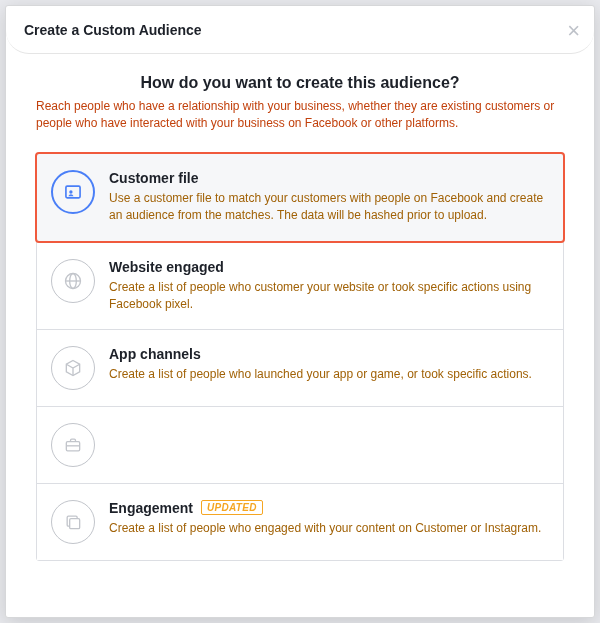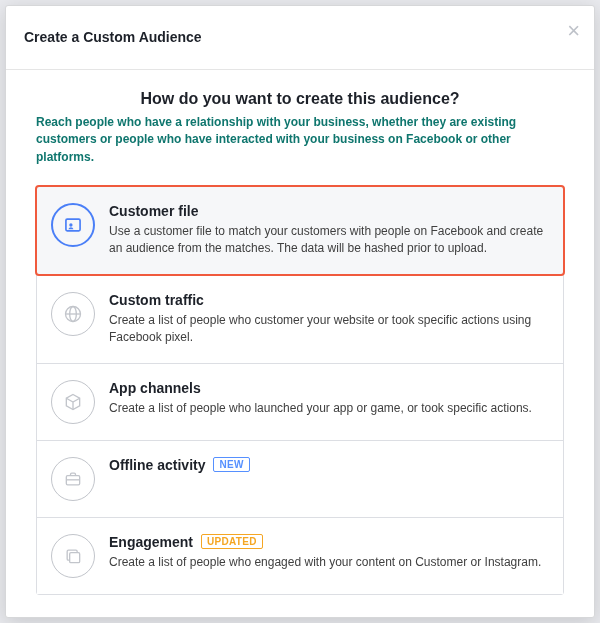--- a/index.html
+++ b/index.html
@@ -13,34 +13,35 @@
       width:590px; height:613px;
       background:#fff;
       border:1px solid #d6d7d9;
       border-radius:3px;
       box-shadow:0 4px 20px rgba(0,0,0,.15);
       overflow:hidden;
       display:flex; flex-direction:column;
     }
     .dialog-header {
       position:relative;
-      height:64px;
+      height:48px;
       border-bottom:1px solid #e5e5e5;
       display:flex; align-items:center;
       padding:0 18px;
+      border-radius:23px;
     }
     .dialog-title { font-size:14px; font-weight:600; color:#1d2129; }
     .close {
       position:absolute; right:14px; top:14px;
       font-size:22px; line-height:1; color:#bec2c9; cursor:pointer;
       font-weight:300;
     }
     .dialog-body { padding:20px 30px 24px; overflow:auto; }
     .subtitle { font-size:16px; font-weight:600; color:#1d2129; margin-bottom:6px;text-align:center; }
-    .subtext  { font-size:12px; color:#0f766e; line-height:1.45; margin-bottom:20px;font-weight:bold; }
+    .subtext  { font-size:12px; color:#c2410c; line-height:1.45; margin-bottom:20px; }
 
     .option-list { border:1px solid #dcdee3; border-radius:3px; }
 
     .option {
       display:flex; padding:16px 14px;
       border-bottom:1px solid #dcdee3;
       cursor:pointer;
       background:#fff;
     }
     .option:last-child { border-bottom:none; }
@@ -62,31 +63,31 @@
     }
     .icon-wrap.grey { border:1px solid #c2c5cb; color:#c2c5cb; }
     .icon-wrap.blue { border:2px solid #4a7ff7; color:#4a7ff7; }
     .ic { width:20px; height:20px; }
 
     .option-body { flex:1; }
     .option-title {
       font-size:14px; font-weight:600; color:#1d2129; margin-bottom:4px;
       display:flex; align-items:flex-start;
     }
-    .option-desc { font-size:12px; color:#404040; line-height:1.45; }
+    .option-desc { font-size:12px; color:#a16207; line-height:1.45; }
 
     .badge {
       display:inline-block;
       font-size:10px; font-weight:700;
       border:1px solid; padding:1px 5px;
       border-radius:2px; margin-left:8px;
       letter-spacing:.3px;
     }
     .badge.new     { color:#5690ff; border-color:#5690ff; }
-    .badge.updated { color:#f5a623; border-color:#f5a623; }
+    .badge.updated { color:#f5a623; border-color:#f5a623;font-style:italic; }
   </style>
 </head>
 <body>
 
 <div class="dialog">
 
   <div class="dialog-header">
     <span class="dialog-title">Create a Custom Audience</span>
     <span class="close">×</span>
   </div>
@@ -117,21 +118,21 @@
       <div class="option">
         <div class="icon-wrap grey">
           <svg class="ic" viewBox="0 0 24 24" fill="none" stroke="currentColor" stroke-width="1.6">
             <circle cx="12" cy="12" r="9"></circle>
             <ellipse cx="12" cy="12" rx="4" ry="9"></ellipse>
             <line x1="3" y1="12" x2="21" y2="12"></line>
           </svg>
         </div>
         <div class="option-body">
           <div class="option-title">
-            <span>Custom traffic</span>
+            <span>Website engaged</span>
           </div>
           <div class="option-desc">Create a list of people who customer your website or took specific actions using Facebook pixel.</div>
         </div>
       </div>
 
       <div class="option">
         <div class="icon-wrap grey">
           <svg class="ic" viewBox="0 0 24 24" fill="none" stroke="currentColor" stroke-width="1.6">
             <path d="M12 3l8 4.5v9L12 21l-8-4.5v-9L12 3z"></path>
             <path d="M4 7.5L12 12l8-4.5M12 12v9"></path>
@@ -147,24 +148,20 @@
 
       <div class="option">
         <div class="icon-wrap grey">
           <svg class="ic" viewBox="0 0 24 24" fill="none" stroke="currentColor" stroke-width="1.6">
             <rect x="4" y="8" width="16" height="11" rx="1.5"></rect>
             <path d="M9 8V6.5A1.5 1.5 0 0110.5 5h3A1.5 1.5 0 0115 6.5V8"></path>
             <line x1="4" y1="13" x2="20" y2="13"></line>
           </svg>
         </div>
         <div class="option-body">
-          <div class="option-title">
-            <span>Offline activity</span>
-            <span class="badge new">NEW</span>
-          </div>
         </div>
       </div>
 
       <div class="option">
         <div class="icon-wrap grey">
           <svg class="ic" viewBox="0 0 24 24" fill="none" stroke="currentColor" stroke-width="1.6">
             <rect x="5" y="5" width="12" height="12" rx="1.5"></rect>
             <rect x="8" y="8" width="12" height="12" rx="1.5" fill="#fff"></rect>
           </svg>
         </div>

